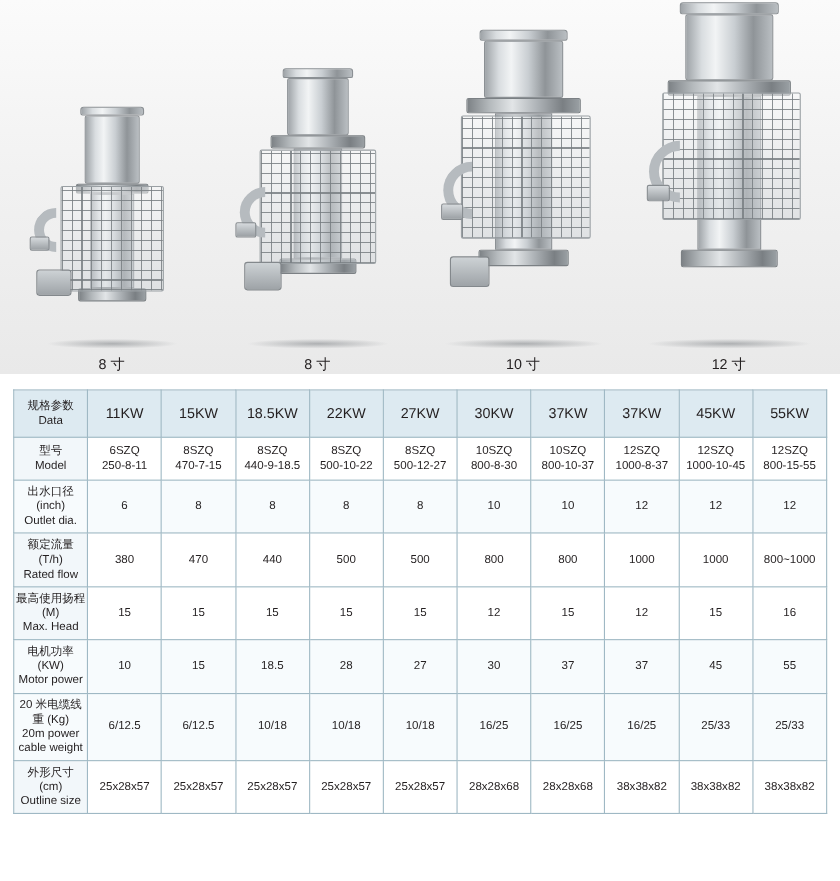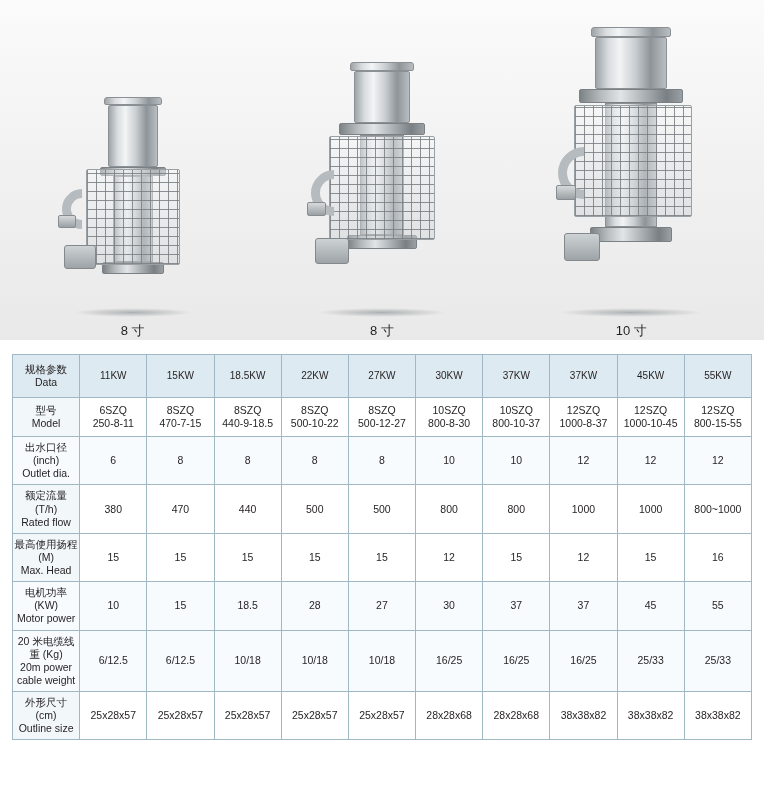--- a/index.html
+++ b/index.html
@@ -143,21 +143,21 @@
     text-align: center;
     vertical-align: middle;
     padding: 4px 1px;
     line-height: 1.25;
     color: #231f20;
   }
   table.spec thead th {
     background: #ddeaf1;
     font-weight: normal;
     height: 34px;
-    font-size: 10px;
+    font-size: 13px;
   }
   table.spec thead th.label-col {
     font-size: 10.5px;
   }
   table.spec tbody td.label-col {
     background: #f2f7fa;
     font-size: 10.5px;
     width: 128px;
   }
   table.spec tbody tr.alt td {
@@ -216,20 +216,34 @@
       <div class="metal-dark base-plate" style="width:82px;height:15px;"></div>
       <div class="cage" style="left:18px;top:78px;width:118px;height:112px;"></div>
       <div class="elbow" style="left:2px;top:120px;width:52px;height:52px;"></div>
       <div class="elbow-end" style="left:0px;top:158px;width:18px;height:13px;"></div>
       <div class="motor-box" style="left:8px;top:206px;width:34px;height:26px;"></div>
       <div class="shadow" style="width:145px;"></div>
     </div>
     <div class="pump-caption">10 寸</div>
   </div>
 
+  <div class="pump">
+    <div class="pump-art" style="height:310px;">
+      <div class="metal top-flange" style="width:90px;height:11px;"></div>
+      <div class="metal stack" style="width:80px;height:60px;"></div>
+      <div class="metal-dark mid-flange" style="width:112px;height:14px;"></div>
+      <div class="metal body-tube" style="width:58px;height:140px;"></div>
+      <div class="metal-dark base-plate" style="width:88px;height:16px;"></div>
+      <div class="cage" style="left:14px;top:82px;width:126px;height:116px;"></div>
+      <div class="elbow" style="left:2px;top:126px;width:56px;height:56px;"></div>
+      <div class="elbow-end" style="left:0px;top:166px;width:19px;height:13px;"></div>
+      <div class="shadow" style="width:150px;"></div>
+    </div>
+    <div class="pump-caption">12 寸</div>
+  </div>
 
 </div>
 
 <div class="table-wrap">
   <table class="spec">
     <thead>
       <tr>
         <th class="label-col cell-2l">规格参数
 Data</th>
         <th>11KW</th>

